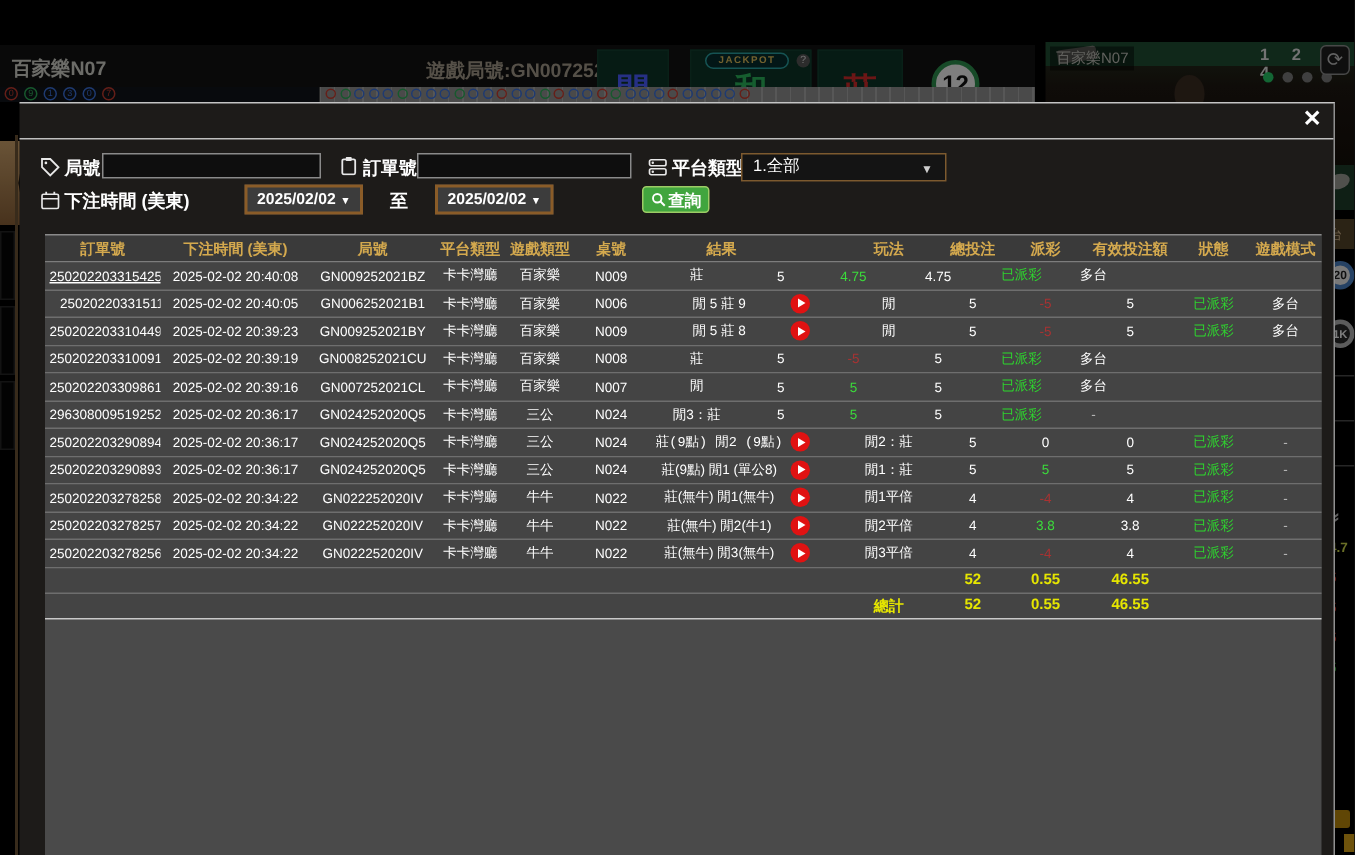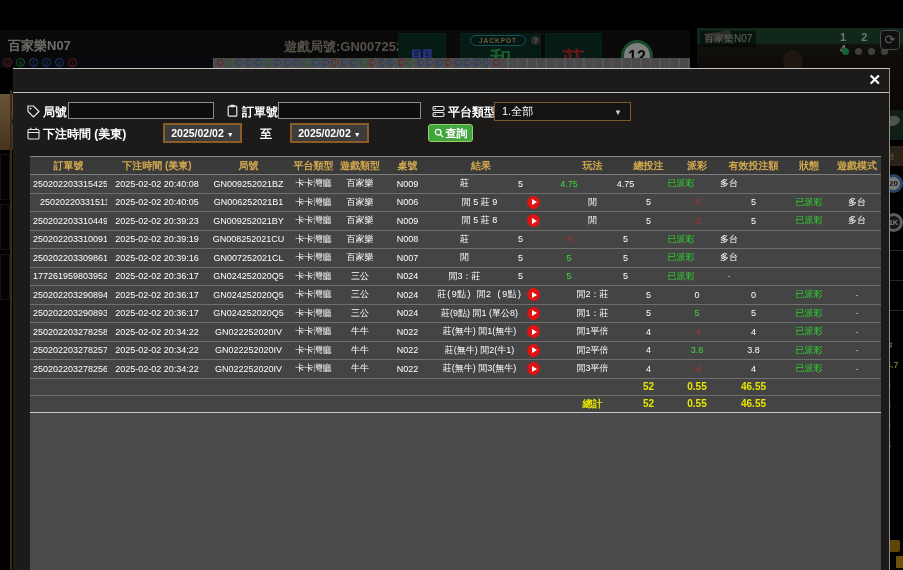--- a/index.html
+++ b/index.html
@@ -260,21 +260,21 @@
           <div class="cell" style="width: 49px;">桌號</div>
           <div class="cell hdr-result" style="width: 128px;">結果</div>
           <div class="cell" style="width: 65px;">玩法</div>
           <div class="cell" style="width: 47px;">總投注</div>
           <div class="cell" style="width: 50px;">派彩</div>
           <div class="cell" style="width: 63px;">有效投注額</div>
           <div class="cell" style="width: 48px;">狀態</div>
           <div class="cell" style="width: 48px;">遊戲模式</div>
         </div>
         <div class="t-row">
-          <div class="cell left" style="width: 77px;">250202203315425</div>
+          <div class="cell left" style="width: 77px; text-decoration: underline;">250202203315425</div>
           <div class="cell" style="width: 100px;">2025-02-02 20:40:08</div>
           <div class="cell" style="width: 83px;">GN009252021BZ</div>
           <div class="cell" style="width: 47px;">卡卡灣廳</div>
           <div class="cell" style="width: 46px;">百家樂</div>
           <div class="cell" style="width: 49px;">N009</div>
           <div class="cell" style="width: 65px;">莊</div>
           <div class="cell" style="width: 47px;">5</div>
           <div class="cell pos" style="width: 50px;">4.75</div>
           <div class="cell" style="width: 63px;">4.75</div>
           <div class="cell status" style="width: 48px;">已派彩</div>
@@ -342,21 +342,21 @@
           <div class="cell" style="width: 46px;">百家樂</div>
           <div class="cell" style="width: 49px;">N007</div>
           <div class="cell" style="width: 65px;">閒</div>
           <div class="cell" style="width: 47px;">5</div>
           <div class="cell pos" style="width: 50px;">5</div>
           <div class="cell" style="width: 63px;">5</div>
           <div class="cell status" style="width: 48px;">已派彩</div>
           <div class="cell" style="width: 48px;">多台</div>
         </div>
         <div class="t-row">
-          <div class="cell left" style="width: 77px;">177261959803952</div>
+          <div class="cell left" style="width: 77px;">296308009519252</div>
           <div class="cell" style="width: 100px;">2025-02-02 20:36:17</div>
           <div class="cell" style="width: 83px;">GN024252020Q5</div>
           <div class="cell" style="width: 47px;">卡卡灣廳</div>
           <div class="cell" style="width: 46px;">三公</div>
           <div class="cell" style="width: 49px;">N024</div>
           <div class="cell" style="width: 65px;">閒3：莊</div>
           <div class="cell" style="width: 47px;">5</div>
           <div class="cell pos" style="width: 50px;">5</div>
           <div class="cell" style="width: 63px;">5</div>
           <div class="cell status" style="width: 48px;">已派彩</div>

